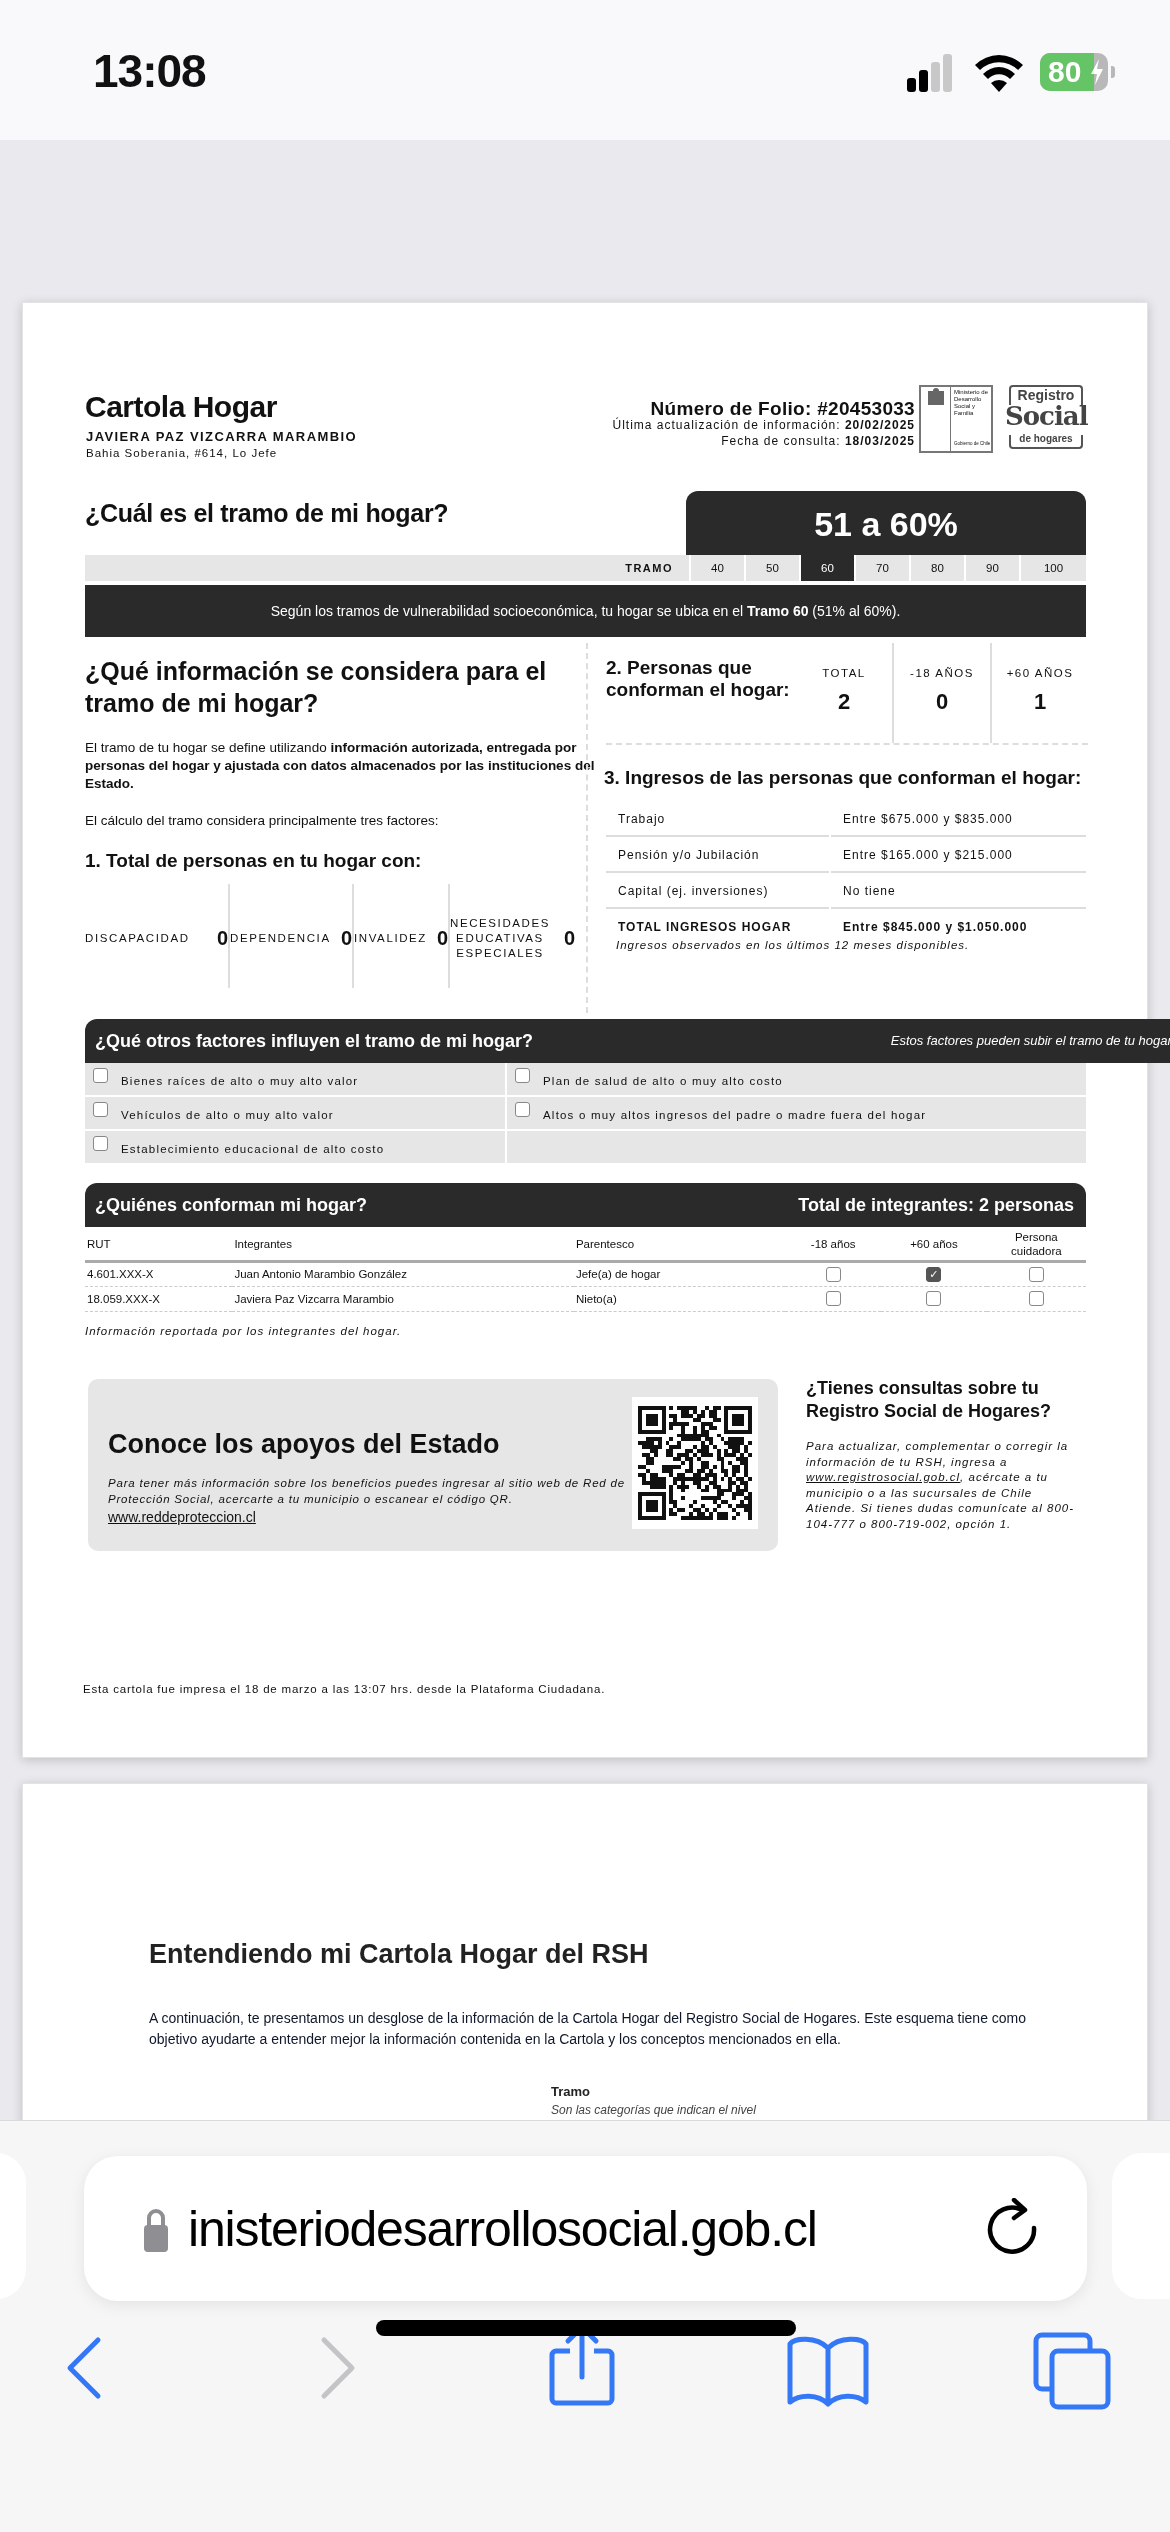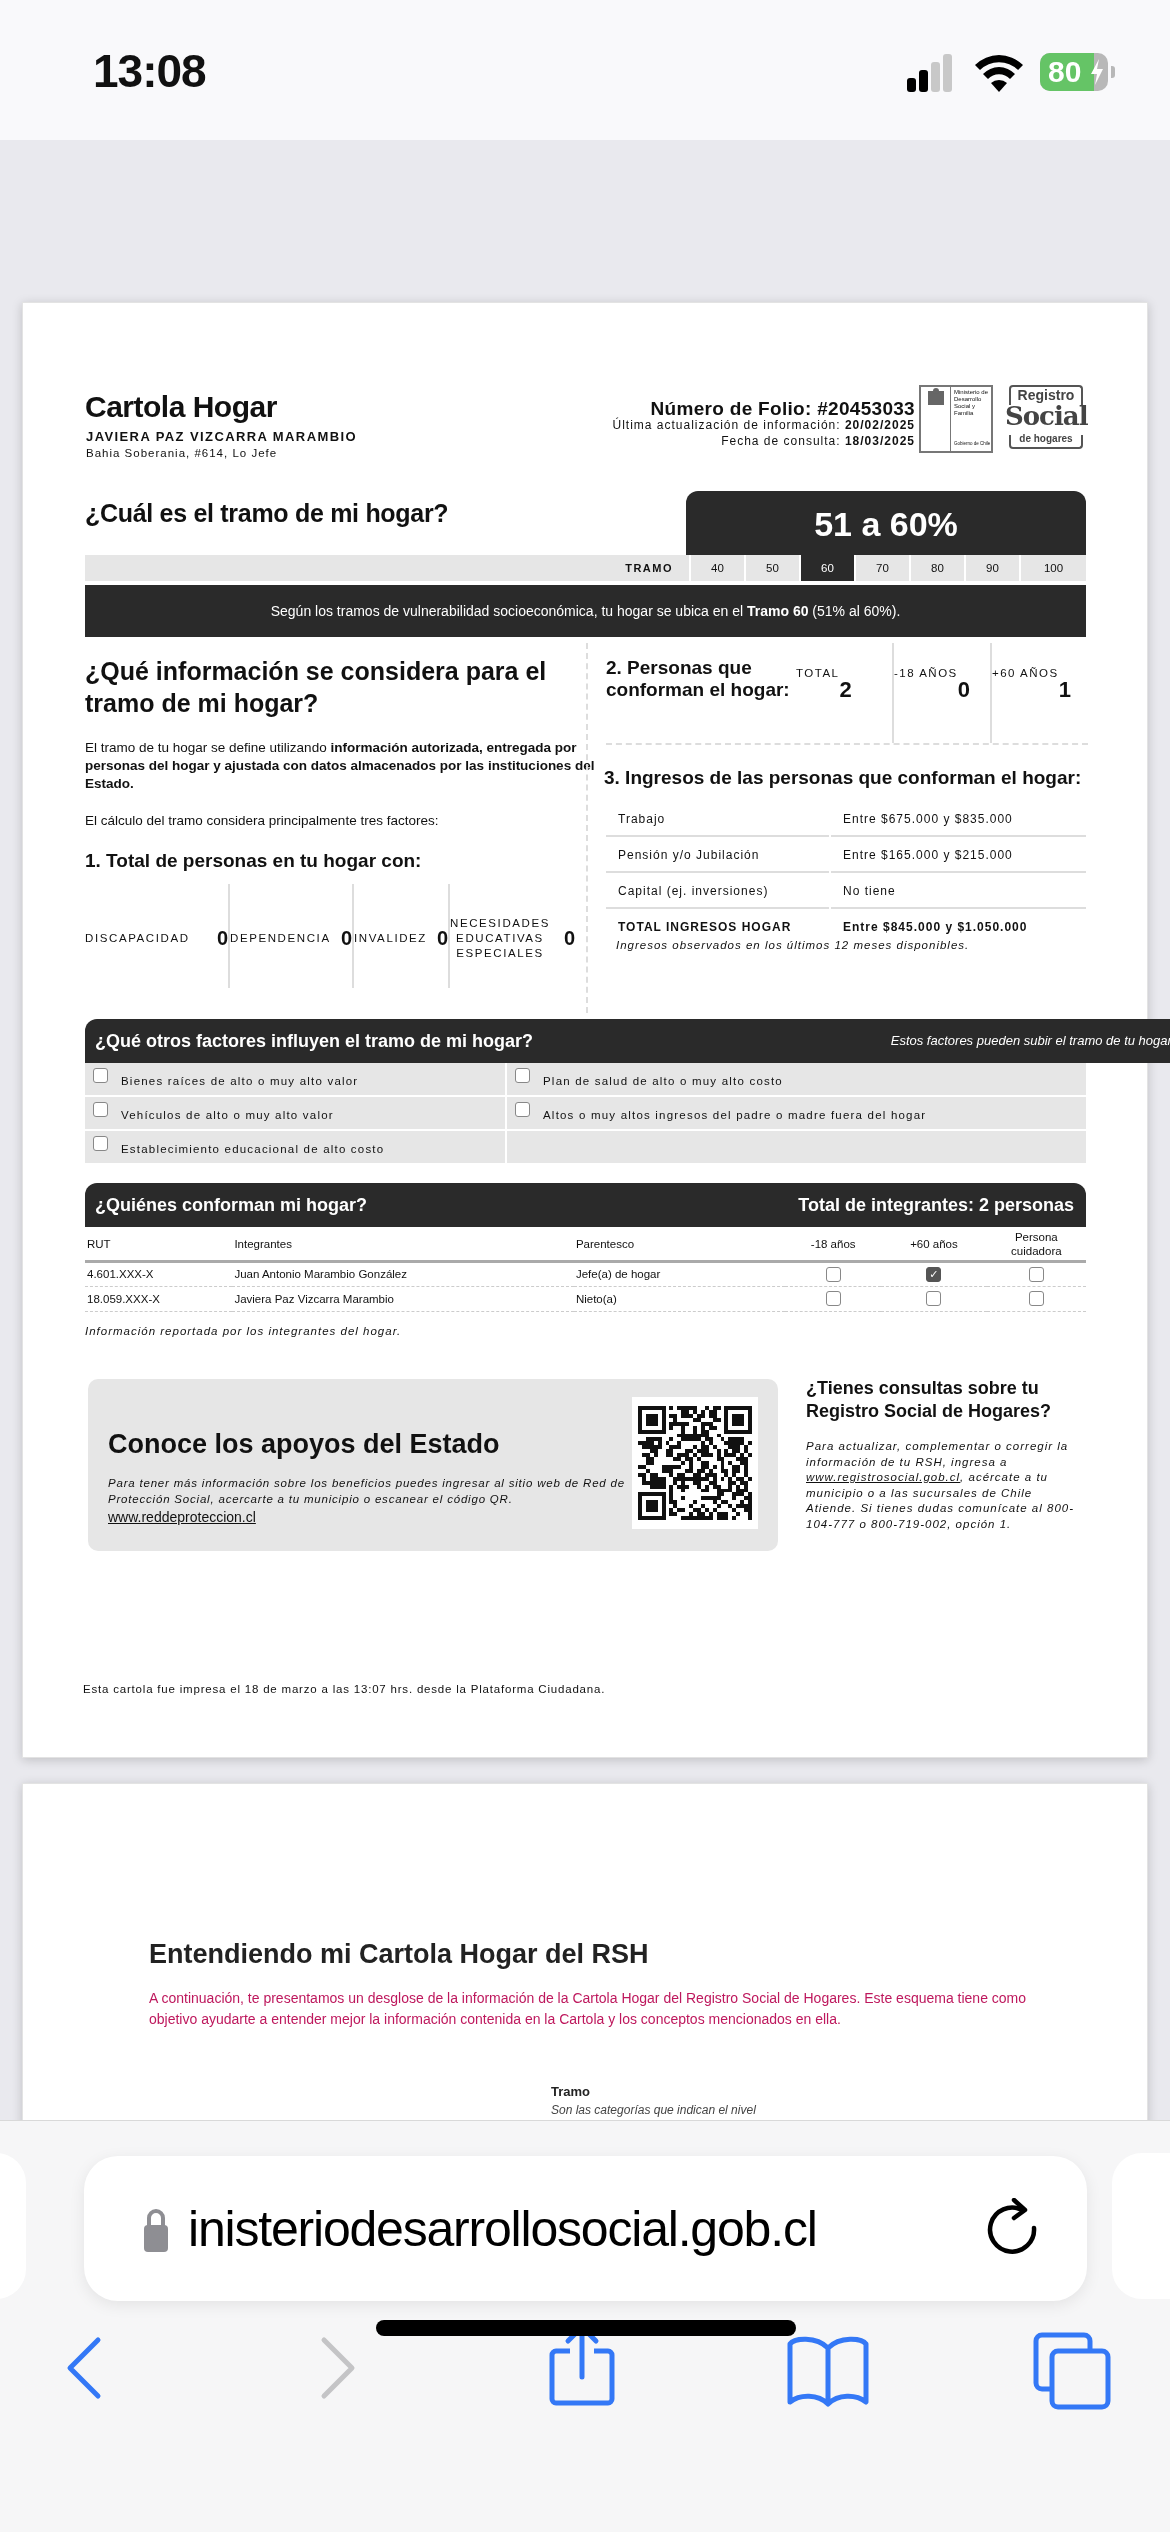--- a/index.html
+++ b/index.html
@@ -44,21 +44,21 @@
 .sec1-title{font-size:19px;font-weight:700;margin-top:22px}
 .stats4{display:flex;margin-top:12px;height:104px}
 .stat{border-right:2px solid #ddd;display:flex;flex-direction:row;align-items:center;justify-content:space-between;padding:8px 0 4px}
 .stat:last-child{border-right:none}
 .stat .lb{font-size:11.5px;letter-spacing:1.6px;text-align:center;line-height:15px}
 .stat .v{font-size:20px;font-weight:700}
 .vdiv{left:563px;top:340px;width:0;height:370px;border-left:2px dashed #ddd}
 .right-col{left:583px;top:340px;width:482px}
 .sec2{display:flex;height:102px;border-bottom:2px dashed #ddd}
 .sec2 .t{width:190px;font-size:19px;font-weight:700;line-height:22px;padding-top:14px}
-.sec2 .s{flex:1;border-right:2px solid #ddd;display:flex;flex-direction:row;align-items:flex-start;padding-top:24px}
+.sec2 .s{flex:1;border-right:2px solid #ddd;display:flex;flex-direction:column;align-items:center;padding-top:24px}
 .sec2 .s:last-child{border-right:none}
 .sec2 .s .lb{font-size:11.5px;letter-spacing:1.5px}
 .sec2 .s .v{font-size:22px;font-weight:700;margin-top:10px}
 .sec3-title{font-size:19px;font-weight:700;margin-top:22px;margin-left:-2px}
 .inc-table{margin-top:12px;width:480px}
 .inc-row{display:flex;height:36px;align-items:center}
 .inc-row .k,.inc-row .val{height:36px;line-height:36px;font-size:12px;letter-spacing:1px}
 .inc-row .k{width:223px;padding-left:12px;border-bottom:2px solid #ddd;margin-right:2px}
 .inc-row .val{flex:1;padding-left:12px;border-bottom:2px solid #ddd}
 .inc-row.total .k,.inc-row.total .val{font-weight:700;border-bottom:none}
@@ -87,21 +87,21 @@
 .apoyo .p{position:absolute;left:20px;top:96px;width:520px;font-size:11.5px;font-style:italic;letter-spacing:.8px;line-height:16px}
 .apoyo .lnk{position:absolute;left:20px;top:130px;font-size:14px;text-decoration:underline;color:#111}
 .qr{position:absolute;left:544px;top:18px;width:126px;height:132px;background:#fff;padding:6px}
 .consulta{left:783px;top:1074px;width:280px}
 .consulta .t{font-size:18px;font-weight:700;line-height:23px}
 .consulta .p{font-size:11.5px;font-style:italic;letter-spacing:1px;line-height:15.5px;margin-top:16px}
 .consulta .p u{cursor:pointer}
 .printed{left:60px;top:1380px;font-size:11.5px;letter-spacing:.8px}
 
 .p2-title{left:126px;top:155px;font-size:27px;font-weight:700;color:#222}
-.p2-text{left:126px;top:204px;width:880px;font-size:14px;color:#be185d;line-height:21px}
+.p2-text{left:126px;top:224px;width:880px;font-size:14px;color:#0f172a;line-height:21px}
 .p2-tramo{left:528px;top:300px;font-size:13px;font-weight:700;color:#222}
 .p2-tramo-d{left:528px;top:318px;width:220px;font-size:12px;font-style:italic;color:#444;line-height:16px}
 
 .chrome{position:absolute;left:0;top:2120px;width:1170px;height:412px;background:#f6f6f7;border-top:1px solid #d9d9d9}
 .url-left{position:absolute;left:-40px;top:32px;width:66px;height:146px;background:#fff;border-radius:30px}
 .url-right{position:absolute;left:1112px;top:32px;width:100px;height:146px;background:#fff;border-radius:30px}
 .urlbar{position:absolute;left:84px;top:35px;width:1003px;height:145px;background:#fff;border-radius:34px;box-shadow:0 4px 16px rgba(0,0,0,.08)}
 .url-lock{position:absolute;left:60px;top:50px;width:24px;height:46px}
 .url-text{position:absolute;left:104px;top:44px;font-size:50px;color:#000;letter-spacing:-1.2px;font-family:"Liberation Sans",sans-serif}
 .url-reload{position:absolute;left:900px;top:42px;width:60px;height:60px}

